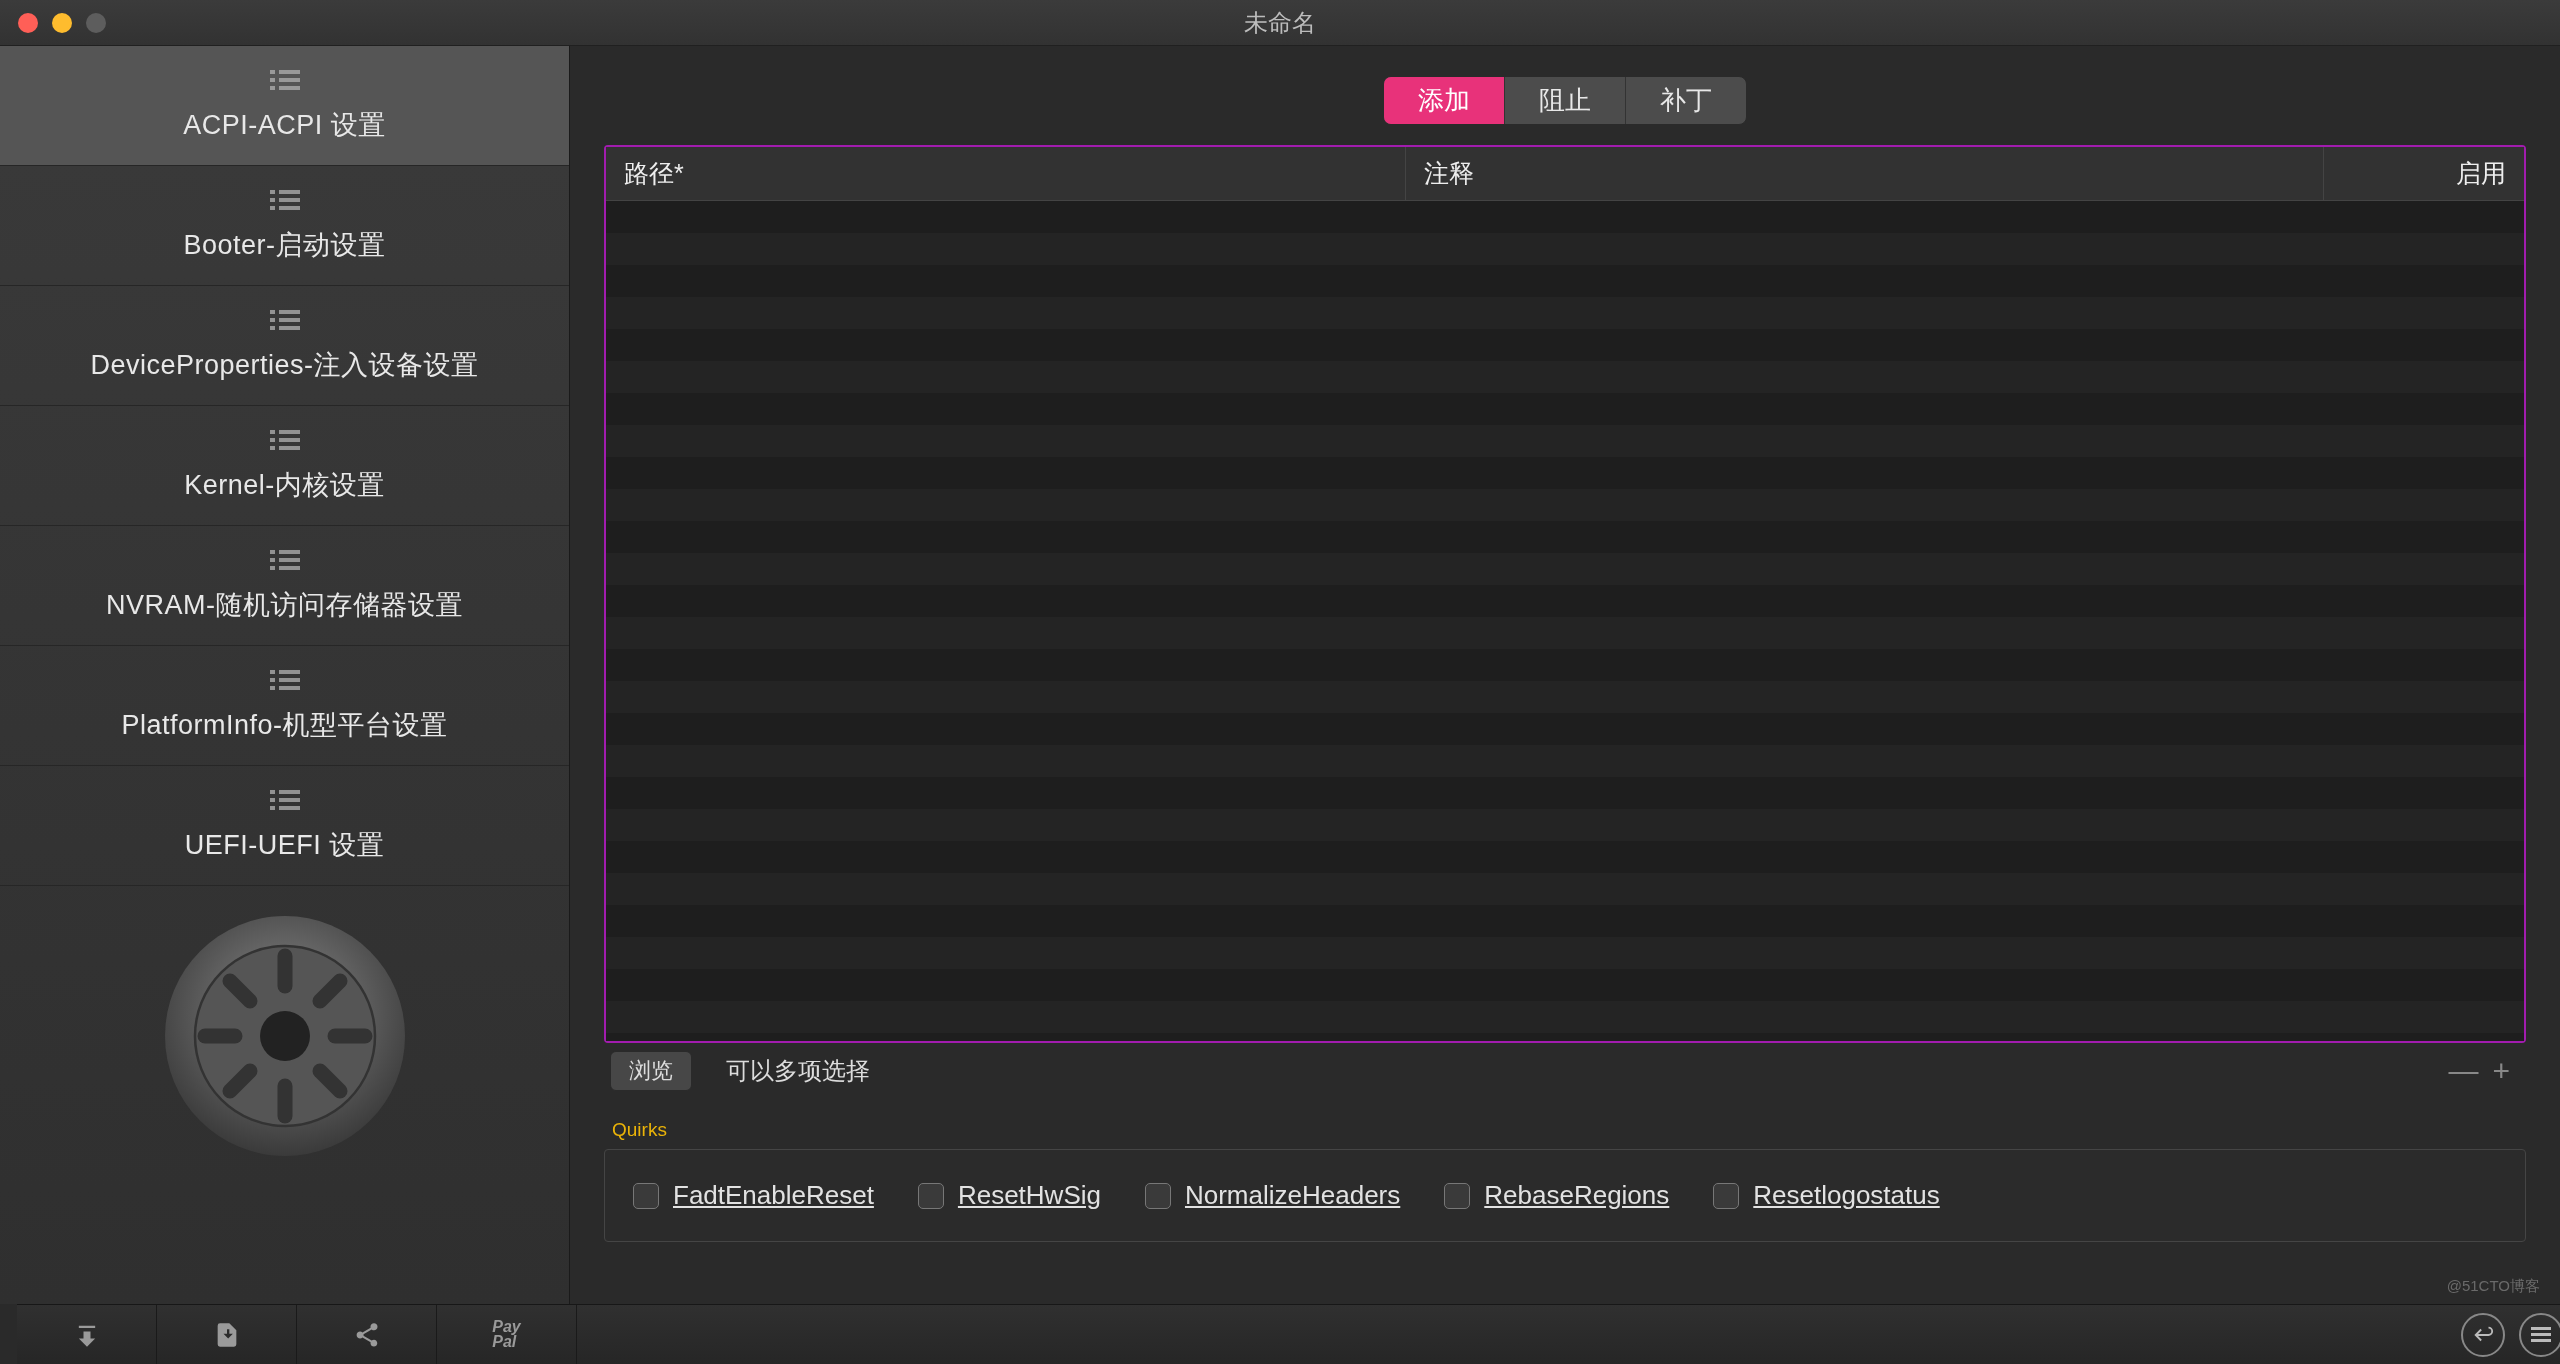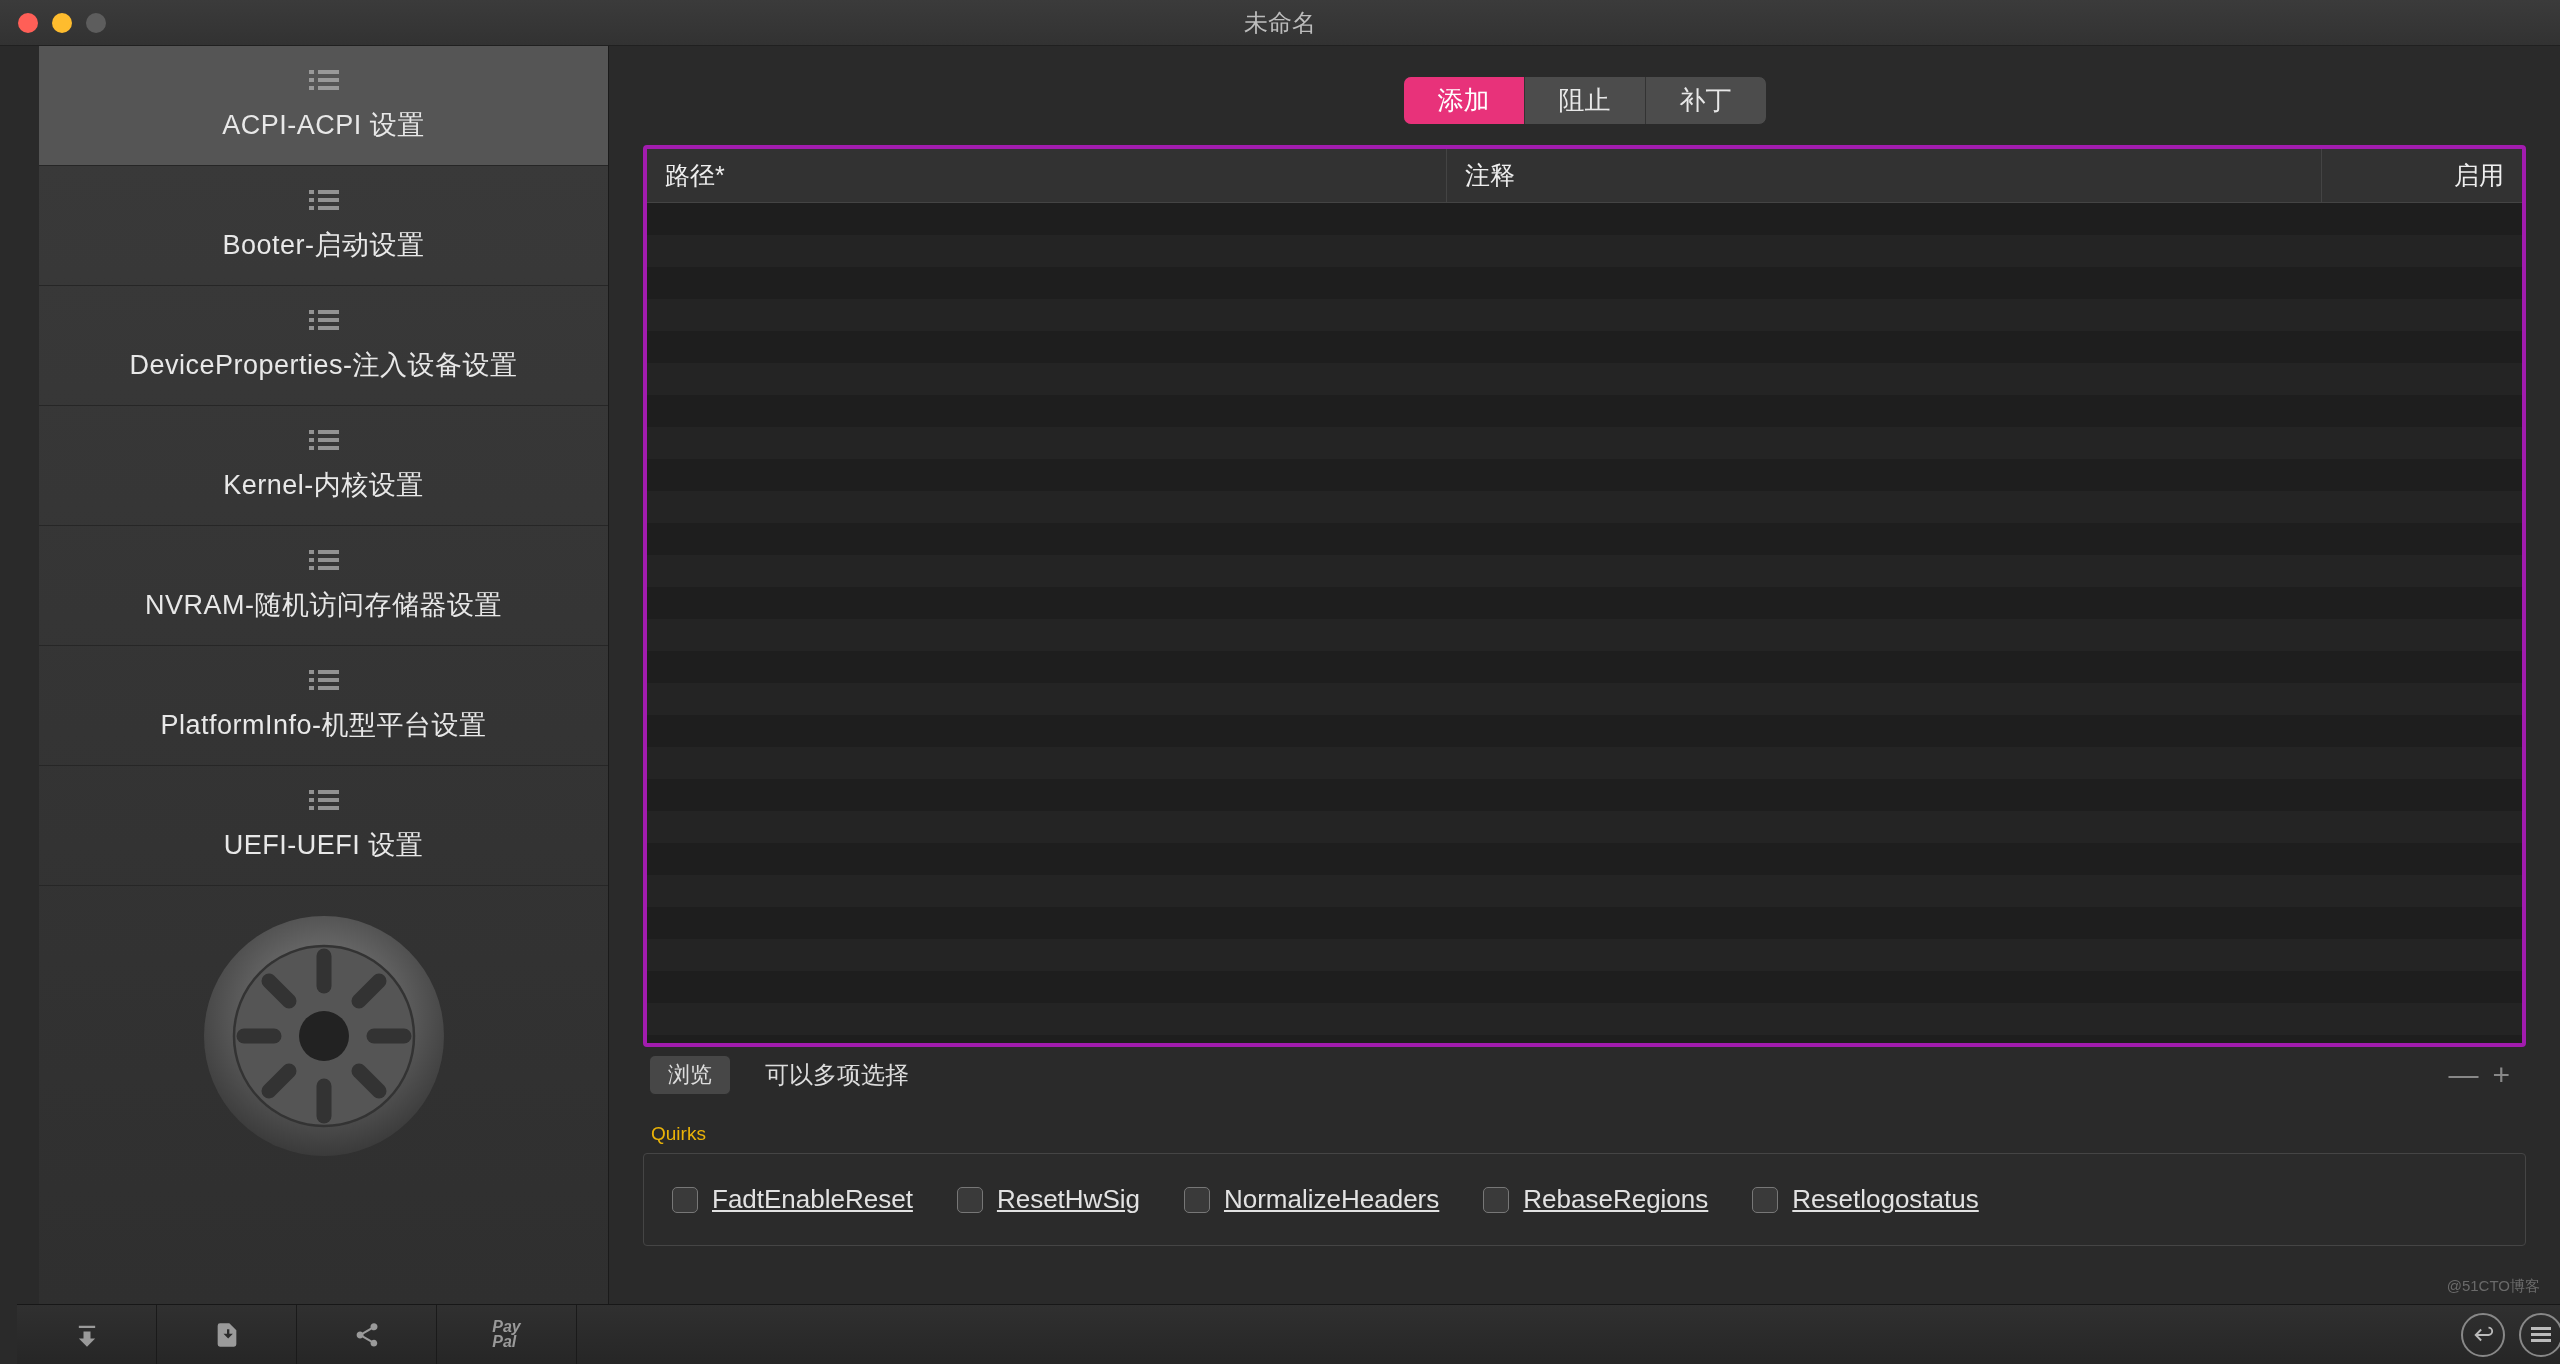--- a/index.html
+++ b/index.html
@@ -19,21 +19,21 @@
       position: relative;
       border-bottom: 1px solid #202020;
     }
     .traffic { display: flex; gap: 14px; padding-left: 18px; }
     .dot { width: 20px; height: 20px; border-radius: 50%; }
     .dot.red { background:#ff5f57; }
     .dot.yellow { background:#febc2e; }
     .dot.grey { background:#5d5d5d; }
     .window-title { position:absolute; left:50%; transform:translateX(-50%); color:#bcbcbc; font-size:24px; }
 
-    .content { display:flex; height:calc(100% - 46px - 60px);padding-left:39px; }
+    .content { display:flex; height:calc(100% - 46px - 60px); }
 
     
     .sidebar {
       width: 570px; min-width:570px;
       background: linear-gradient(#3a3a3a,#2f2f2f);
       display:flex; flex-direction:column;
       border-right:1px solid #1a1a1a;
     }
     .side-item {
       height: 120px;
@@ -50,21 +50,21 @@
 
     
     .main { flex:1; padding: 30px 34px 12px 34px; display:flex; flex-direction:column; }
     .tabs-row { display:flex; justify-content:center; margin-bottom:20px; }
     .segmented { display:flex; border-radius:8px; overflow:hidden; background:#4c4c4c; border:1px solid #2a2a2a; }
     .seg-btn { padding: 6px 34px; font-size:26px; color:#e8e8e8; cursor:pointer; border:none; background:transparent; }
     .seg-btn.active { background:#e8327a; color:#fff; }
     .seg-btn:not(:last-child){ border-right:1px solid #333; }
 
     .table-wrap {
-      border:4px solid #a21caf; border-radius:4px;
+      border:2px solid #a21caf; border-radius:4px;
       flex:0 0 auto;
     }
     .thead { display:flex; background:#323232; border-bottom:1px solid #444; }
     .th { padding:10px 18px; font-size:25px; color:#eee; border-right:1px solid #444; }
     .th.path { flex:0 0 800px; }
     .th.comment { flex:1; }
     .th.enable { flex:0 0 200px; text-align:right; border-right:none; }
     .tbody { height:840px; overflow:auto; }
     .trow { height:32px; }
     .trow:nth-child(odd){ background:#1e1e1e; }

